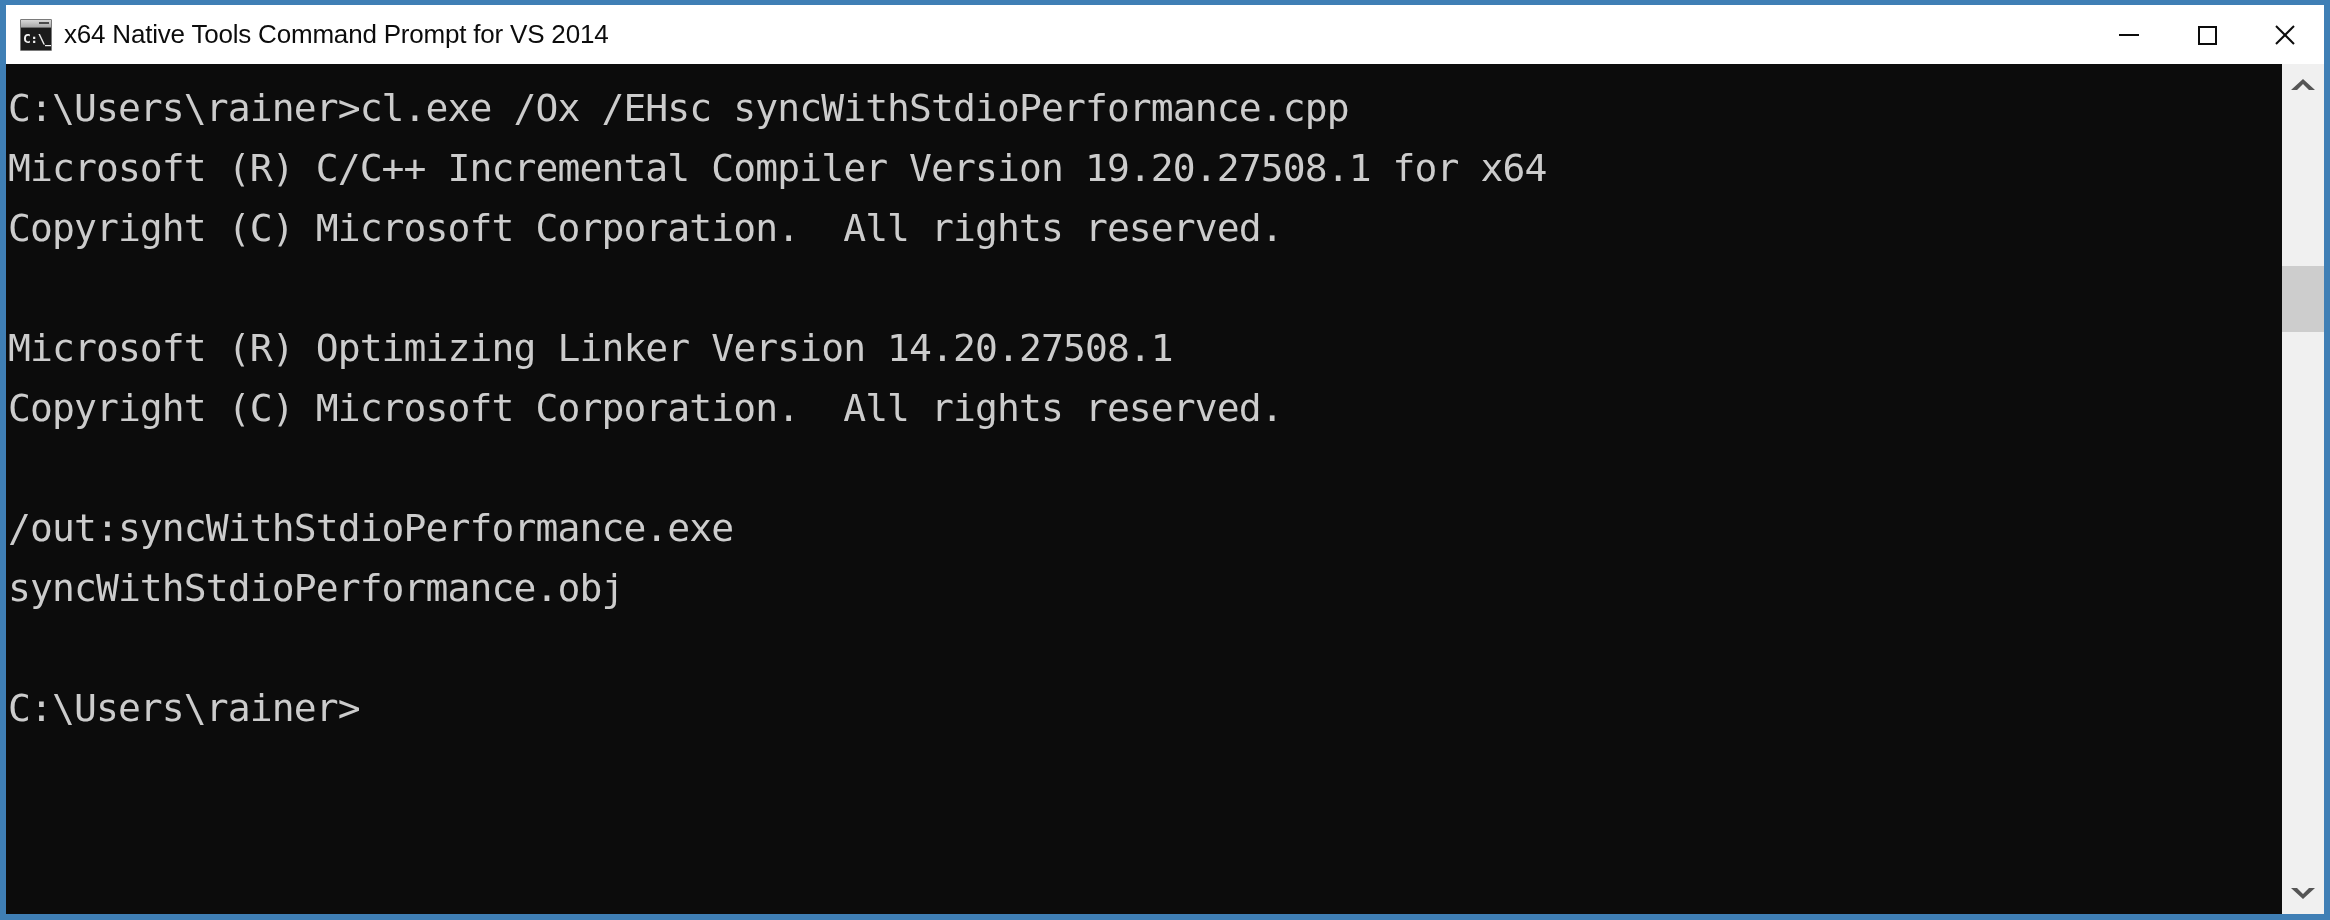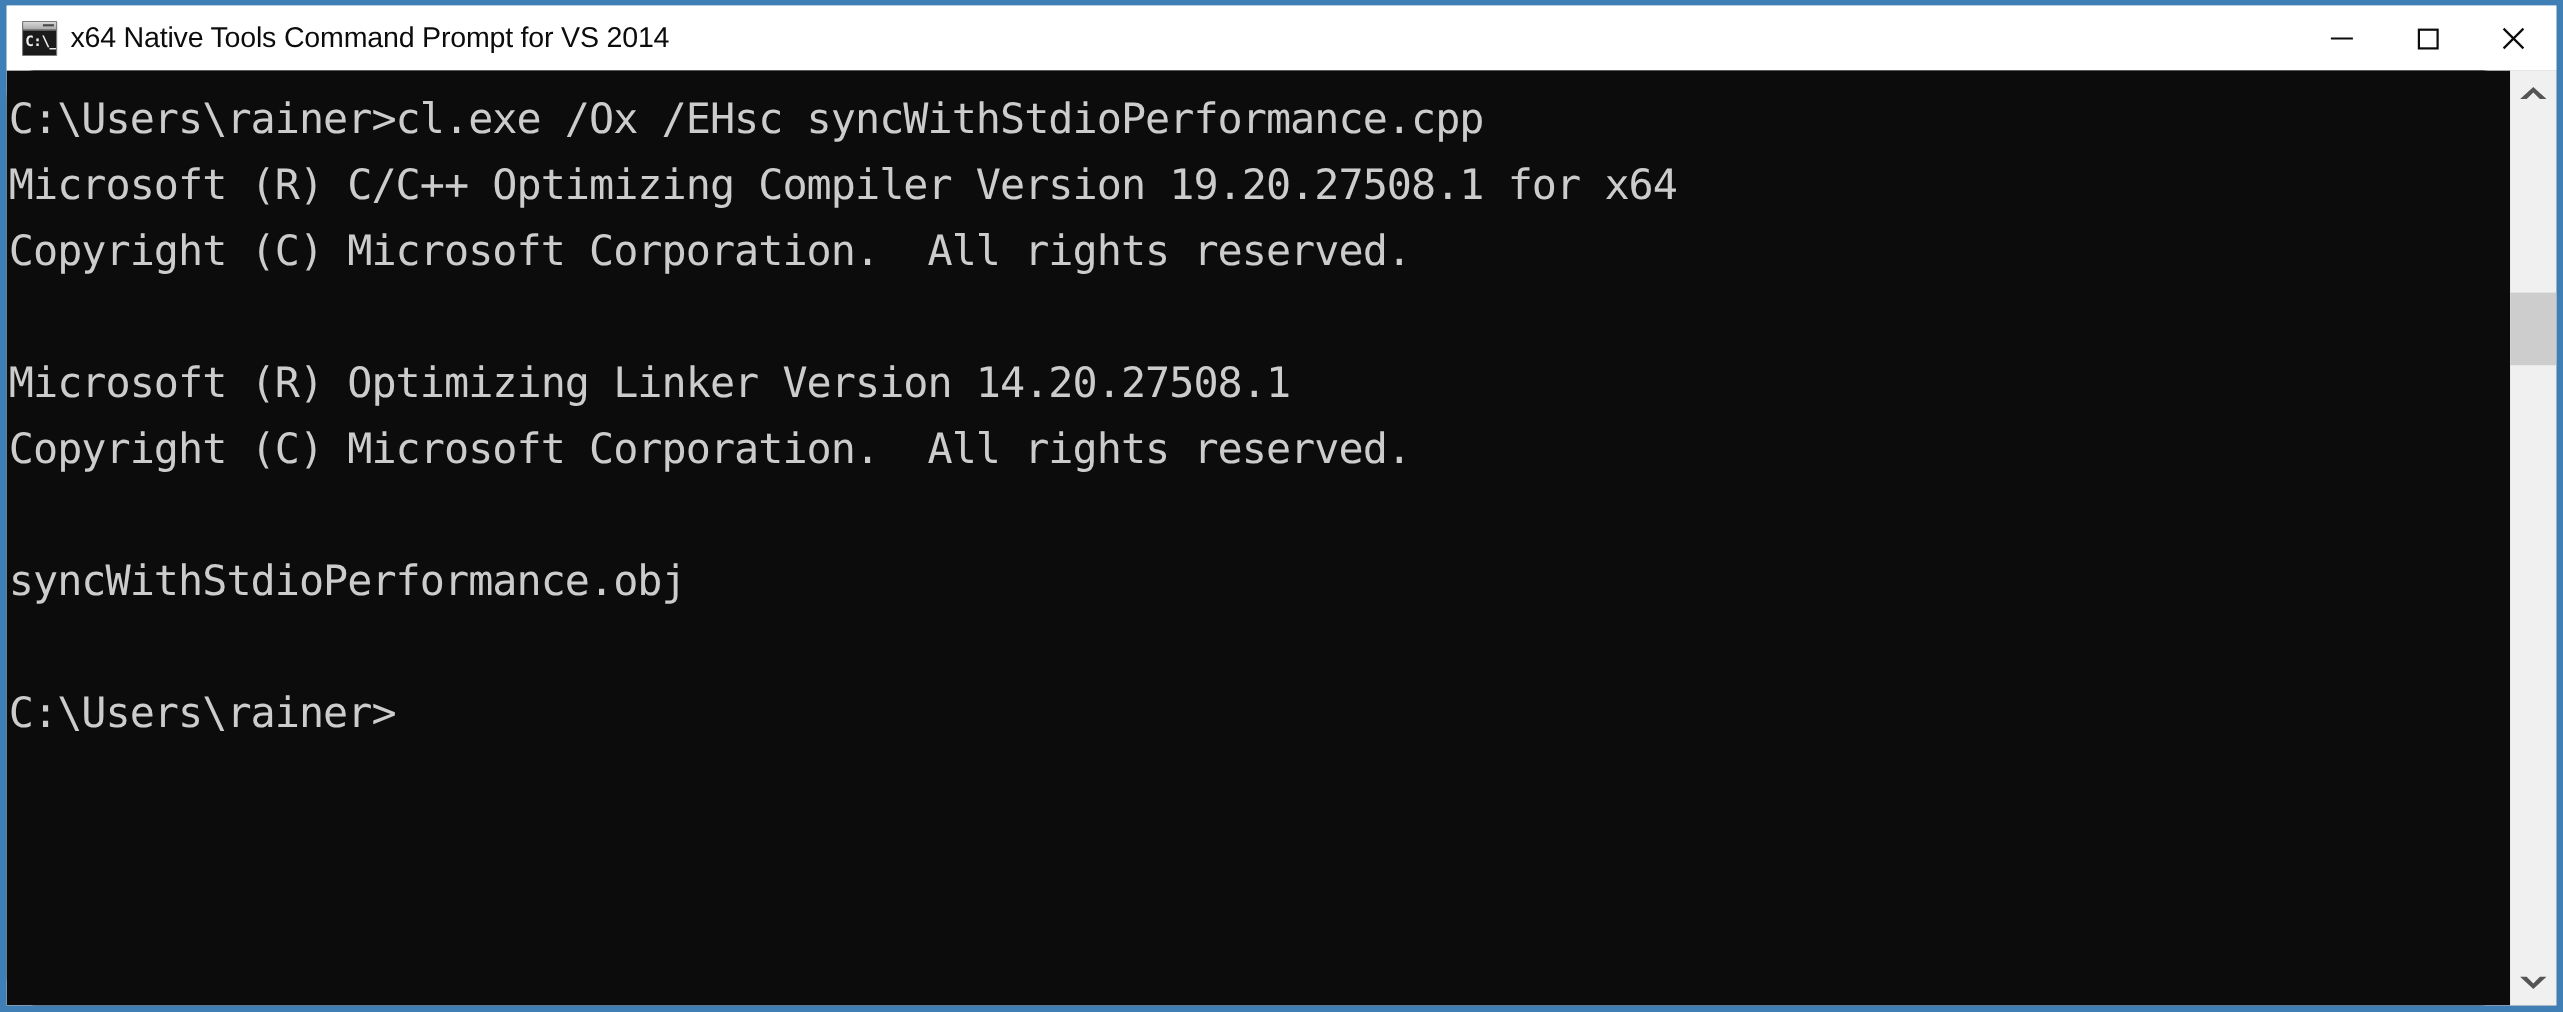--- a/index.html
+++ b/index.html
@@ -128,21 +128,20 @@
     min-height: 0;
     background: #0c0c0c;
   }
 
   .console {
     flex: 1 1 auto;
     background: #0c0c0c;
     overflow: hidden;
     position: relative;
     padding: 0;
-    border-radius: 25px;
   }
 
   .console-lines {
     position: absolute;
     left: 2px;
     top: 14px;
     right: 0;
   }
 
   .cline {
@@ -220,26 +219,27 @@
         </svg>
       </button>
     </div>
   </div>
 
   <div class="client">
 
     <div class="console">
       <div class="console-lines" id="console-lines">
           <div class="cline">C:\Users\rainer&gt;cl.exe /Ox /EHsc syncWithStdioPerformance.cpp</div>
-          <div class="cline">Microsoft (R) C/C++ Optimizing Compiler Version 19.20.27508.1 for x64</div>
+          <div class="cline">Microsoft (R) C/C++ Incremental Compiler Version 19.20.27508.1 for x64</div>
           <div class="cline">Copyright (C) Microsoft Corporation.  All rights reserved.</div>
           <div class="cline blank">&nbsp;</div>
           <div class="cline">Microsoft (R) Optimizing Linker Version 14.20.27508.1</div>
           <div class="cline">Copyright (C) Microsoft Corporation.  All rights reserved.</div>
           <div class="cline blank">&nbsp;</div>
+          <div class="cline">/out:syncWithStdioPerformance.exe</div>
           <div class="cline">syncWithStdioPerformance.obj</div>
           <div class="cline blank">&nbsp;</div>
           <div class="cline">C:\Users\rainer&gt;</div>
         </div>
     </div>
 
     <div class="scrollbar">
       <div class="sb-arrow">
         <svg width="26" height="18" viewBox="0 0 26 18">
           <polygon points="13,3 25,14 19,14 13,8 7,14 1,14" fill="#555555"></polygon>

